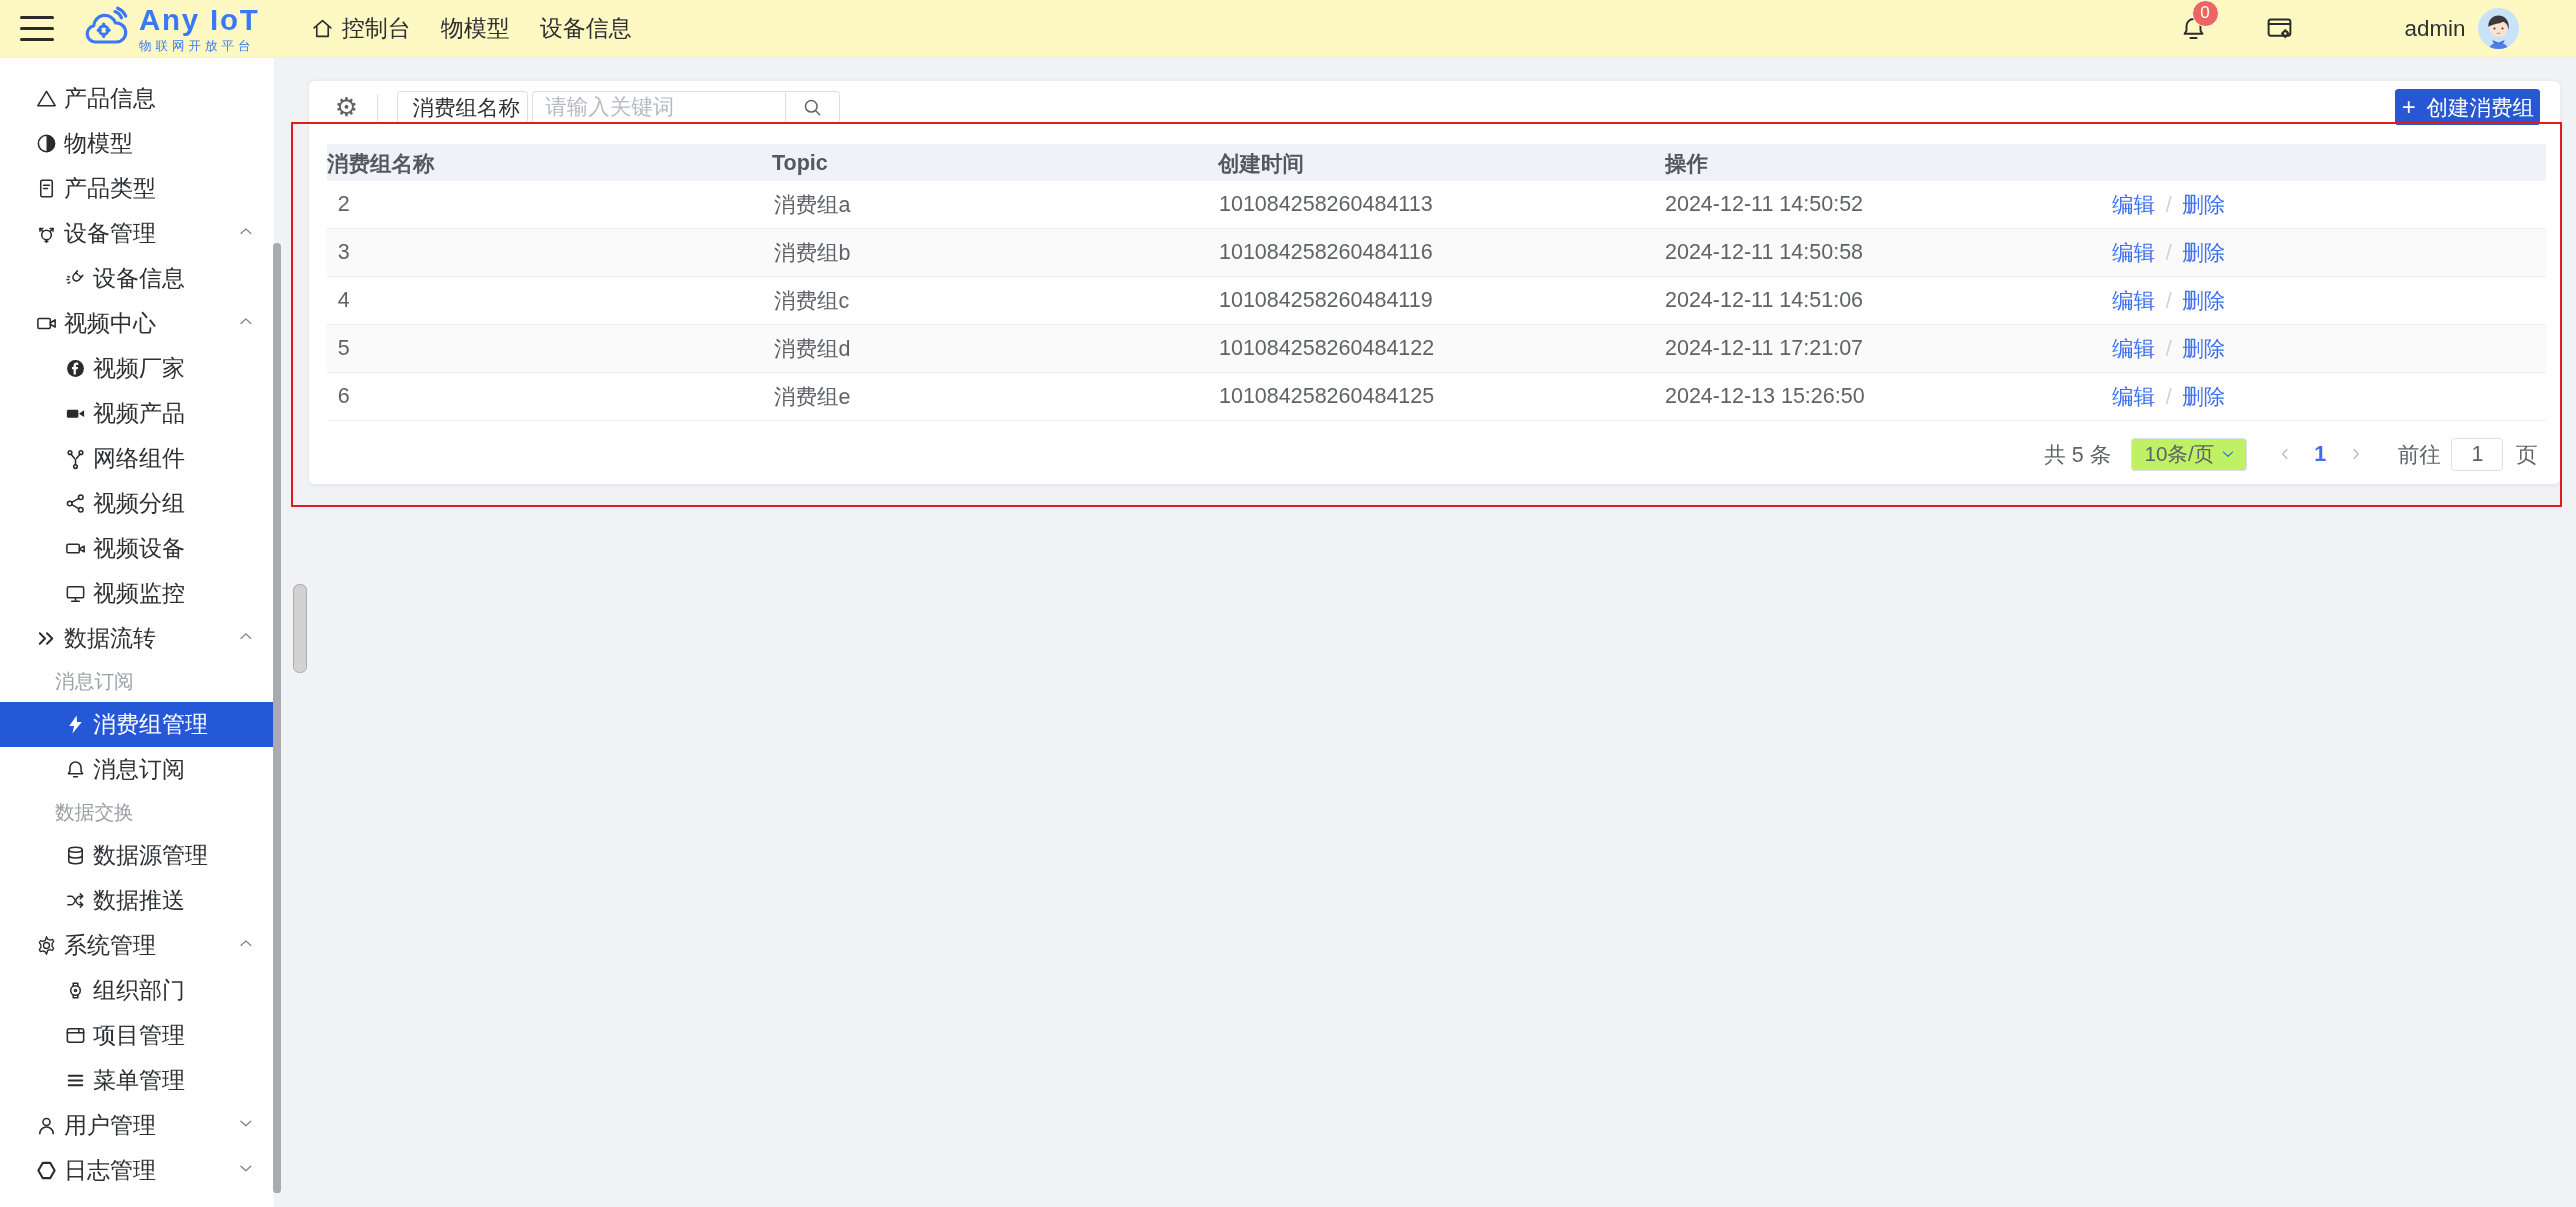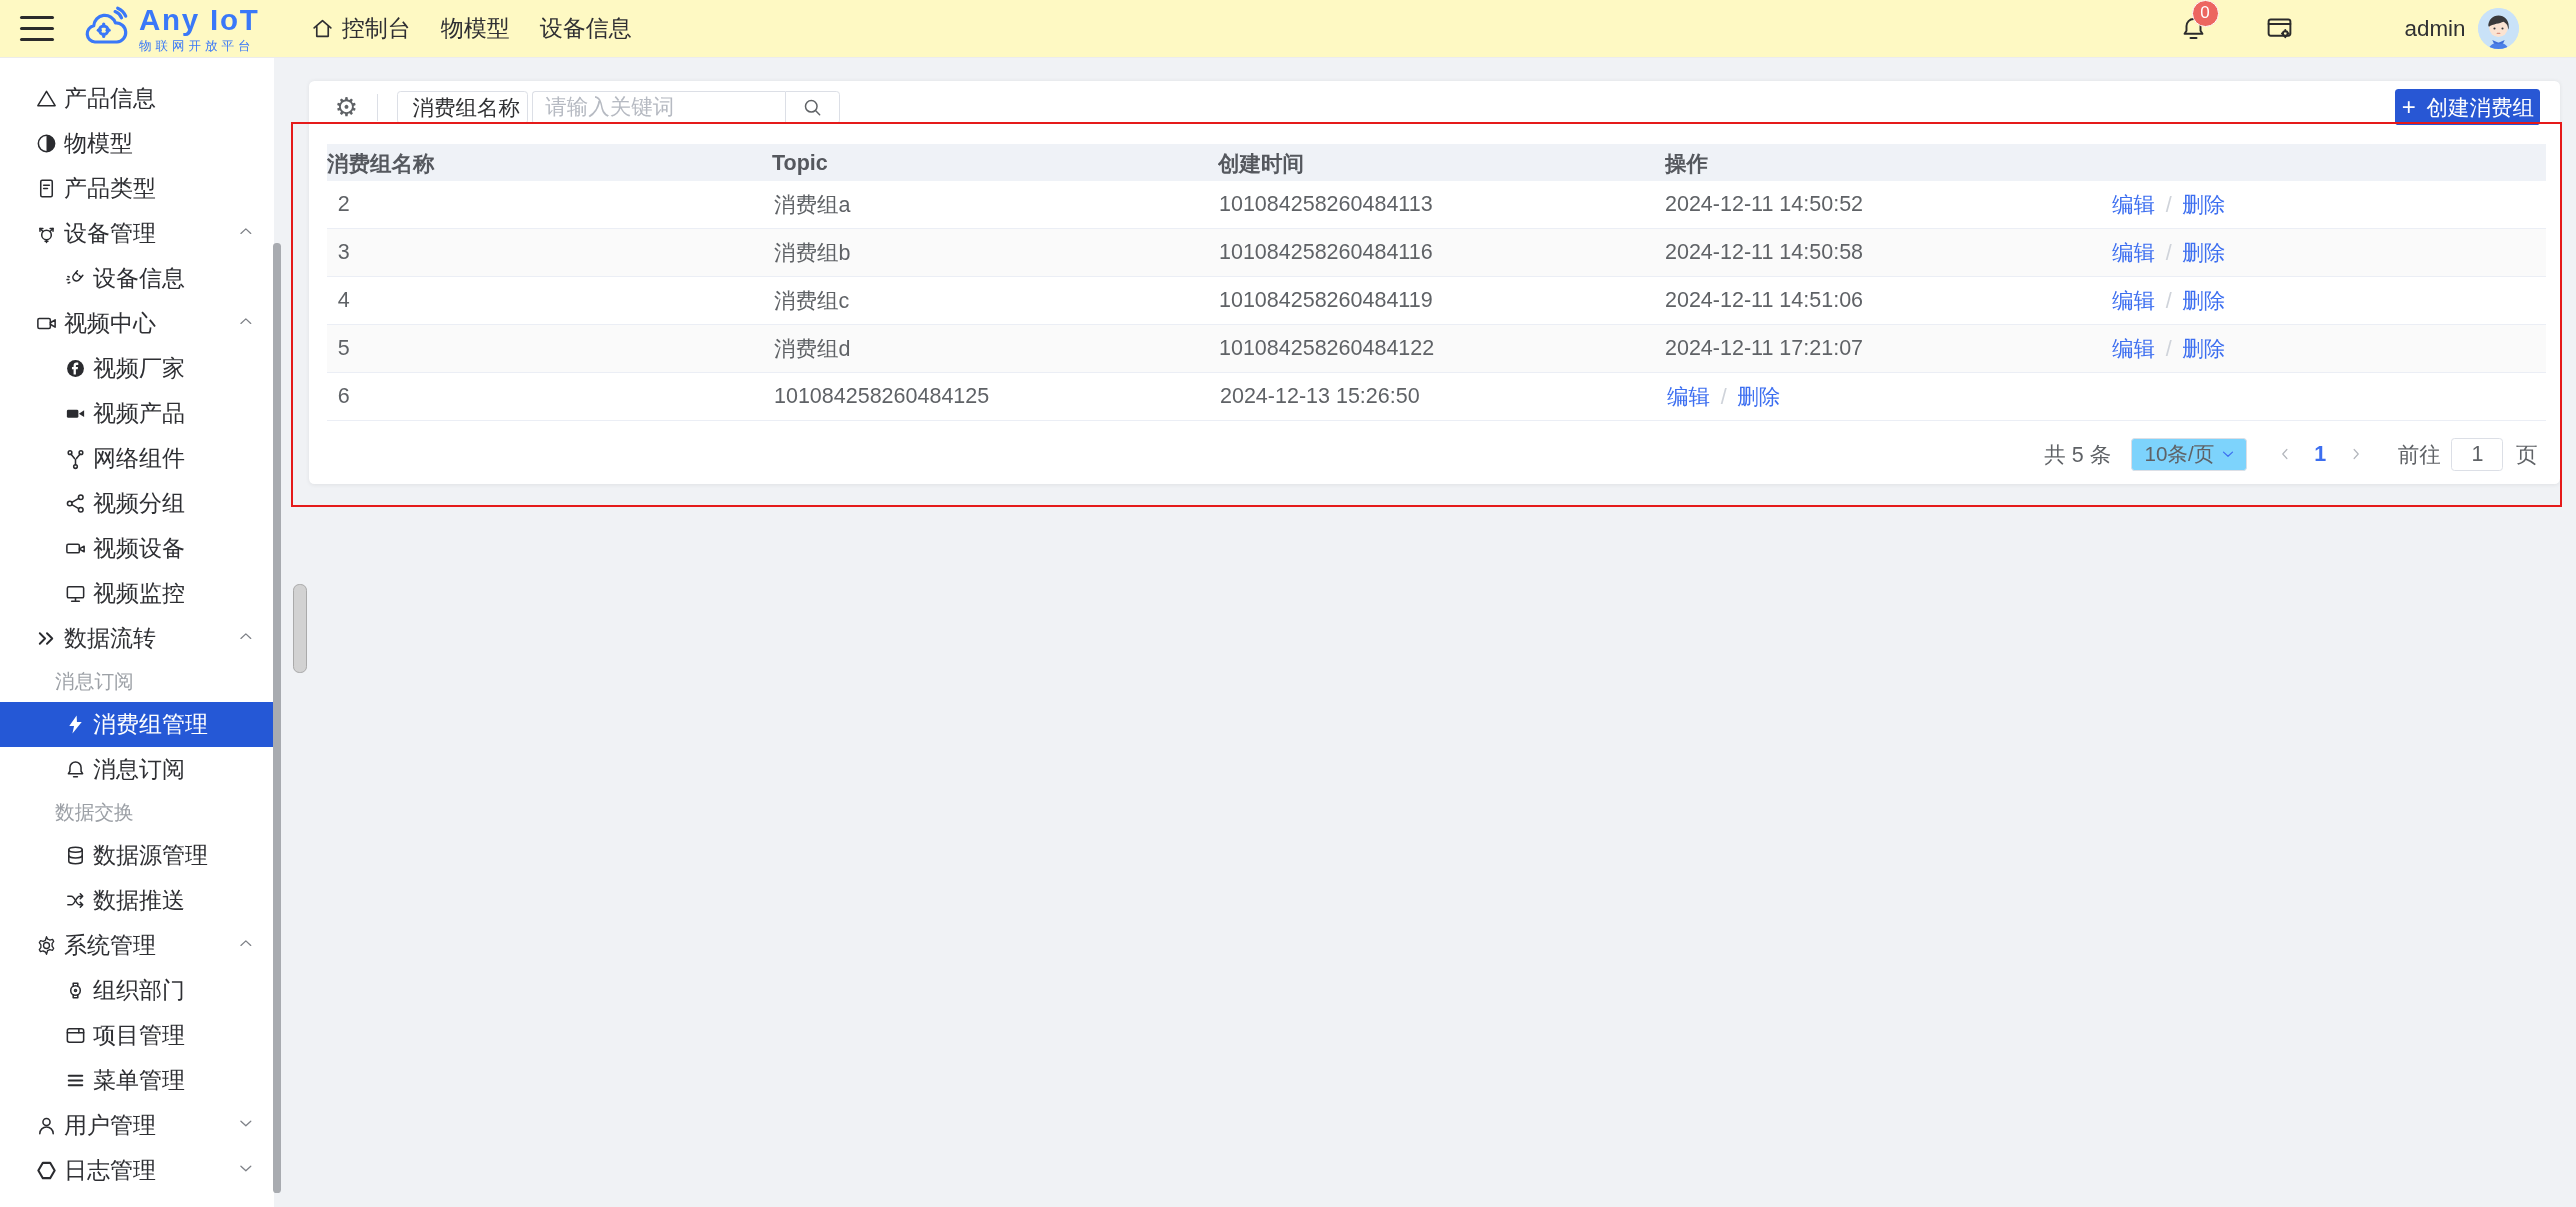--- a/index.html
+++ b/index.html
@@ -68,21 +68,21 @@
   .c1{width:445px;}
   .c2{width:446px;}
   .c3{width:447px;}
   .c4{flex:1;}
   .link{color:#3c6ef0;cursor:pointer;}
   .sep{color:#cfd3da;margin:0 10.7px;}
 
   
   .pagination{position:absolute;right:19px;top:356px;height:34px;display:flex;align-items:center;font-size:21.5px;color:#5f6266;}
   .pg-total{margin-right:19.7px;}
-  .pg-size{width:116px;height:33px;border:0.9px solid #dcdfe6;border-radius:3.6px;display:flex;align-items:center;padding:0 9px 0 12.5px;box-sizing:border-box;cursor:pointer;background:#7dd3fc;}
+  .pg-size{width:116px;height:33px;border:0.9px solid #dcdfe6;border-radius:3.6px;display:flex;align-items:center;padding:0 9px 0 12.5px;box-sizing:border-box;cursor:pointer;background:#bef264;}
   .pg-size .val{flex:1;font-size:20.6px;color:#5f6266;white-space:nowrap;}
   .pg-size svg{width:18px;height:18px;color:#3c6ef0;}
   .pg-arrow{width:30px;height:33px;display:flex;align-items:center;justify-content:center;color:#b4b7bd;cursor:pointer;}
   .pg-arrow svg{width:18px;height:18px;}
   .pg-arrow.prev{margin-left:23px;}
   .pg-page{width:30px;text-align:center;color:#3c6ef0;font-weight:bold;cursor:pointer;margin:0 5.4px;}
   .pg-goto{margin-left:27px;margin-right:10.7px;}
   .pg-input{width:52px;height:33px;border:0.9px solid #dcdfe6;border-radius:3.6px;box-sizing:border-box;text-align:center;font-size:21.5px;color:#5f6266;outline:none;font-family:inherit;}
   .pg-unit{margin-left:12.5px;margin-right:3.6px;}
 
@@ -482,20 +482,21 @@
         </div>
         <div class="tr stripe">
           <div class="td c0">5</div>
           <div class="td c1">消费组d</div>
           <div class="td c2">101084258260484122</div>
           <div class="td c3">2024-12-11 17:21:07</div>
           <div class="td c4"><span class="link">编辑</span><span class="sep">/</span><span class="link">删除</span></div>
         </div>
         <div class="tr">
           <div class="td c0">6</div>
+          <div class="td c1">消费组e</div>
           <div class="td c2">101084258260484125</div>
           <div class="td c3">2024-12-13 15:26:50</div>
           <div class="td c4"><span class="link">编辑</span><span class="sep">/</span><span class="link">删除</span></div>
         </div>
       </div>
 
     <div class="pagination">
       <span class="pg-total">共 5 条</span>
       <div class="pg-size">
         <span class="val">10条/页</span>

